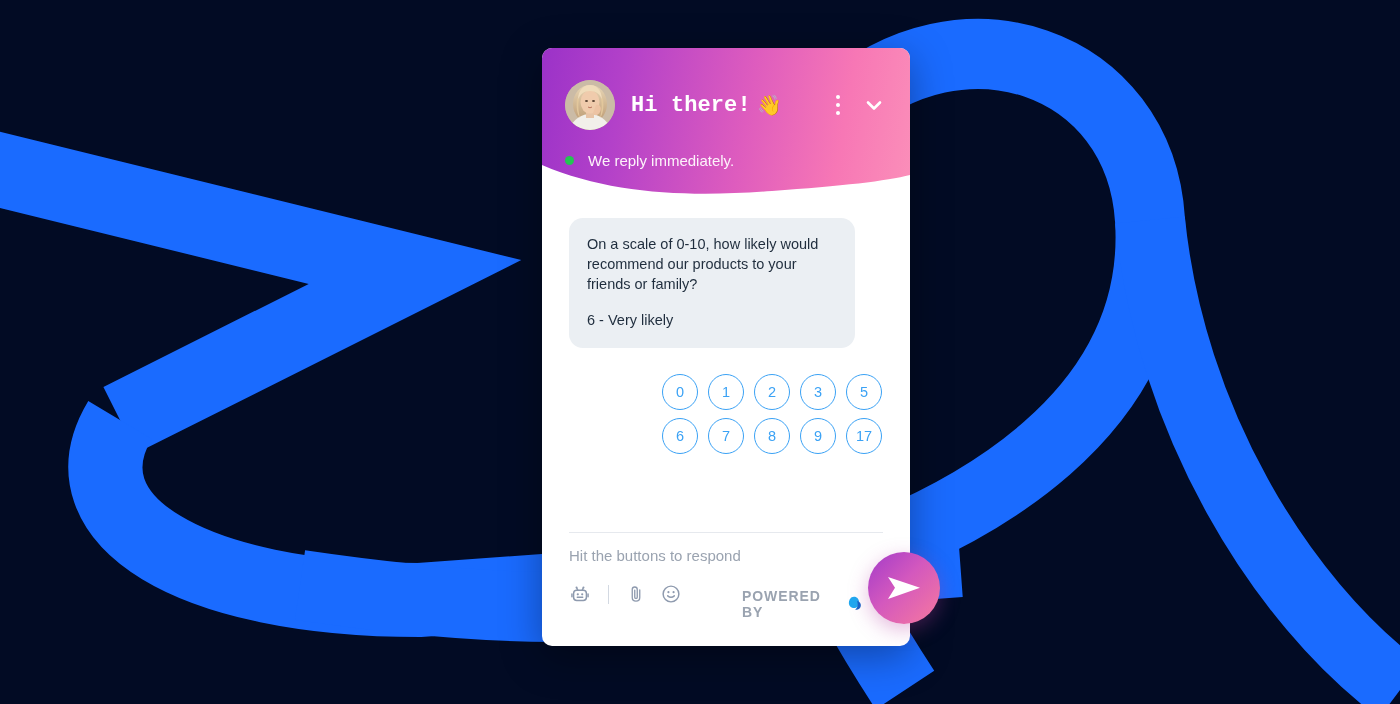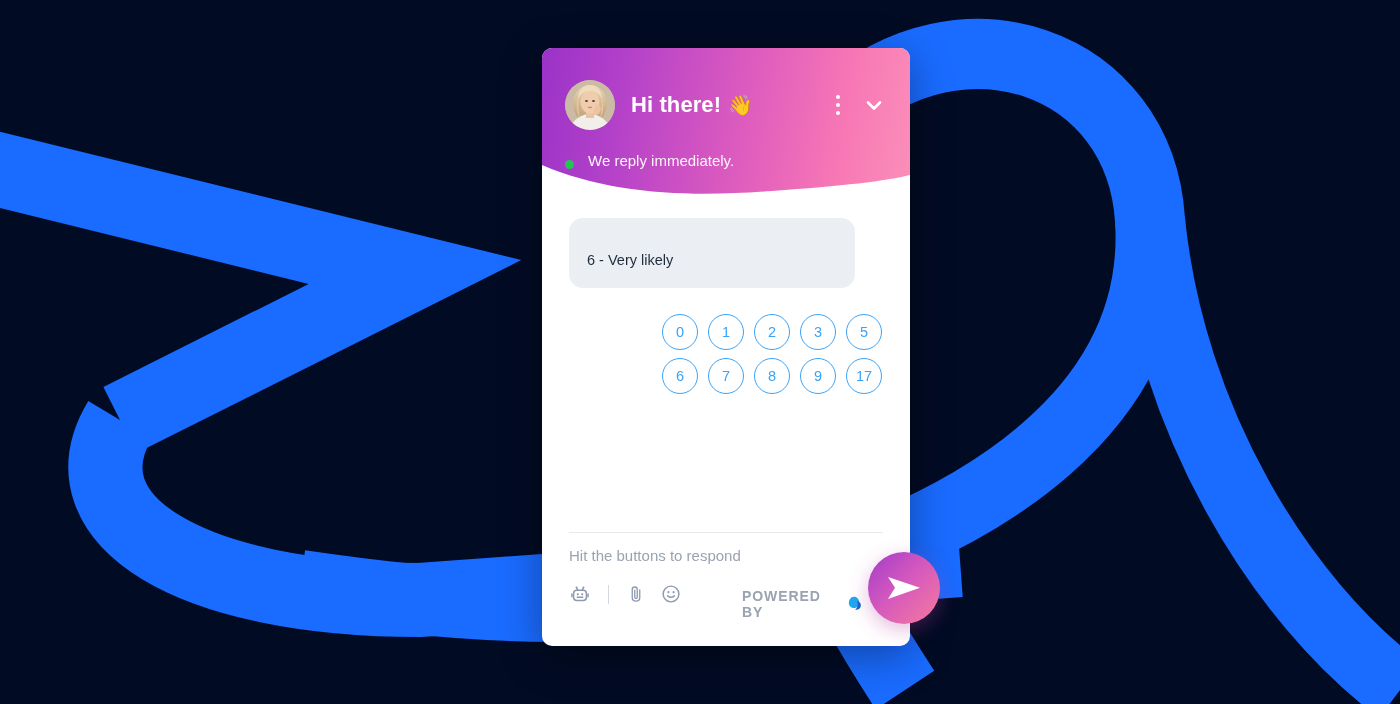--- a/index.html
+++ b/index.html
@@ -23,21 +23,21 @@
     box-shadow:0 10px 40px rgba(0,0,0,.35);
   }
 
   
   .header {
     position:relative;
     height:148px;
     background:linear-gradient(100deg,#9B32C8 0%,#B341C9 22%,#DE5CBE 55%,#F777B5 80%,#FB8FB9 100%);
   }
   .header-wave { position:absolute; left:0; bottom:-1px; width:100%; height:32px; display:block; }
-  .header-top { display:flex; align-items:center; padding:18px 20px 0 23px; height:96px; }
+  .header-top { display:flex; align-items:center; padding:18px 20px 0 23px; height:96px;font-family:Liberation Mono, monospace; }
 
   .avatar {
     width:50px; height:50px; border-radius:50%;
     flex:0 0 50px; overflow:hidden; position:relative;
     background:#c9b9a8;
   }
   .avatar svg { display:block; width:50px; height:50px; }
 
   .title {
     margin-left:16px;
@@ -50,21 +50,21 @@
   }
   .title .emoji { font-size:20px; }
 
   .header-actions { margin-left:auto; display:flex; align-items:center; gap:22px; padding-right:4px; }
   .icon-btn { cursor:pointer; display:flex; align-items:center; justify-content:center; }
   .kebab { width:4px; display:flex; flex-direction:column; gap:4px; align-items:center; }
   .kebab i { display:block; width:4px; height:4px; border-radius:50%; background:#fff; }
 
   .status-row {
     position:absolute; left:23px; top:104px;
-    display:flex; align-items:flex-end; gap:14px;
+    display:flex; align-items:center; gap:14px;
   }
   .status-dot { width:9px; height:9px; border-radius:50%; background:#23C552; flex:0 0 9px; }
   .status-text { color:#fdf2fa; font-size:15px; }
 
   
   .chat-body { position:relative; height:377px; padding:22px 0 0 0; }
 
   .bubble {
     margin-left:27px;
     width:286px;
@@ -211,20 +211,21 @@
     </div>
 
     <svg class="header-wave" viewBox="0 0 368 32" preserveAspectRatio="none">
       <path d="M0 0 C70 30, 150 32, 230 26 C300 21, 345 16, 368 10 L368 32 L0 32 Z" fill="#ffffff"></path>
     </svg>
   </div>
 
   <div class="chat-body">
 
     <div class="bubble">
+      <p>On a scale of 0-10, how likely would recommend our products to your friends or family?</p>
       <div class="gap"></div>
       <p>6 - Very likely</p>
     </div>
 
     <div class="choices">
       <div class="choice-row">
         <button class="choice">0</button>
         <button class="choice">1</button>
         <button class="choice">2</button>
         <button class="choice">3</button>

